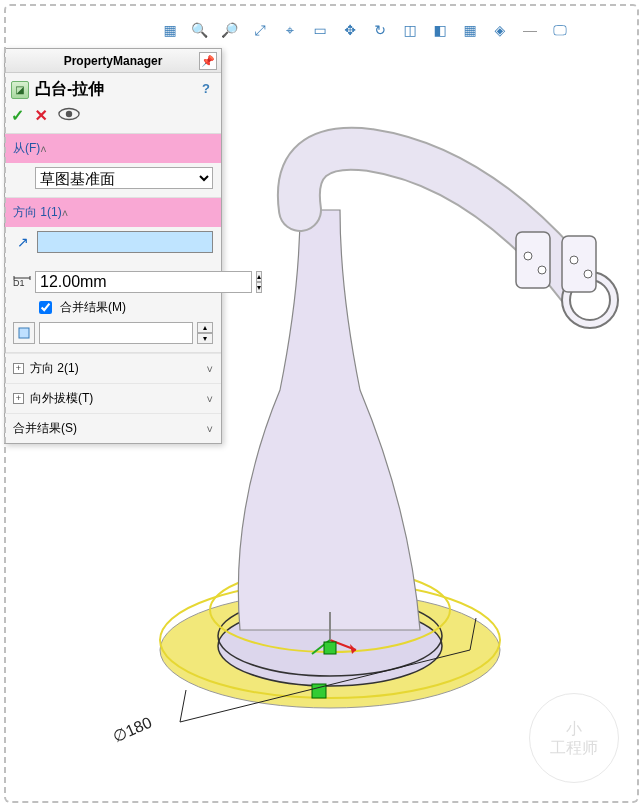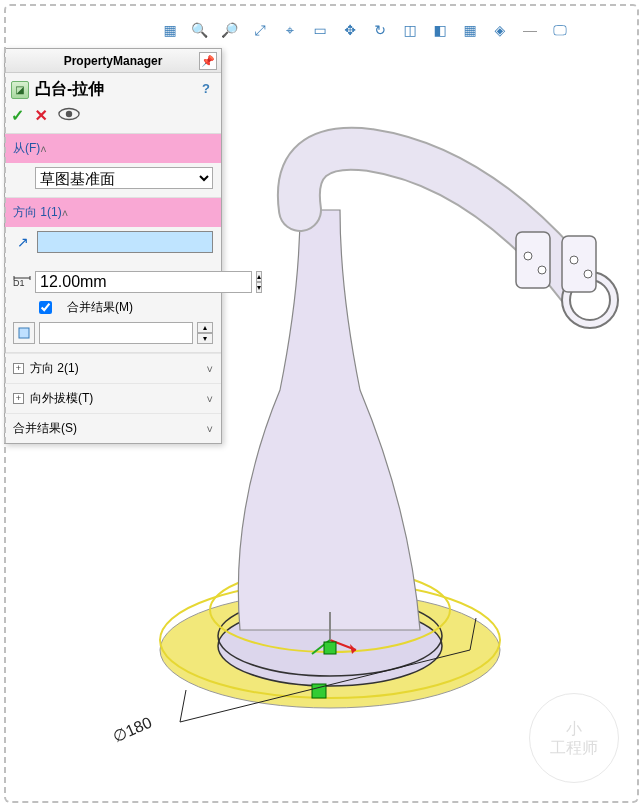--- a/index.html
+++ b/index.html
@@ -104,21 +104,21 @@
   }
   .num-row { display: flex; align-items: flex-end; gap: 4px; }
   .num-row .dim-icon { width: 22px; text-align: center; font-size: 12px; color: #444; }
   .num-input {
     flex: 1; height: 22px; border: 1px solid #aaa; background: #fff;
     font-size: 16px; padding: 0 4px;
   }
   .spin { width: 16px; display: flex; flex-direction: column; }
   .spin div { height: 11px; border:1px solid #aaa; background:#f3f3f3; font-size:8px; line-height:9px; text-align:center; }
 
-  .check-row { display: flex; align-items: center; gap: 15px; padding-left: 26px; font-size: 12px; }
+  .check-row { display: flex; align-items: center; gap: 8px; padding-left: 26px; font-size: 12px; }
   .check-row.disabled { color: #aaa; }
   .check-row input { width: 13px; height: 13px; }
 
   .selbox {
     display: flex; align-items: center; gap: 4px;
   }
   .selbox .cube {
     width: 22px; height: 22px; border:1px solid #aaa;
     display:flex;align-items:center;justify-content:center;font-size:12px;color:#4a90d9;
   }

